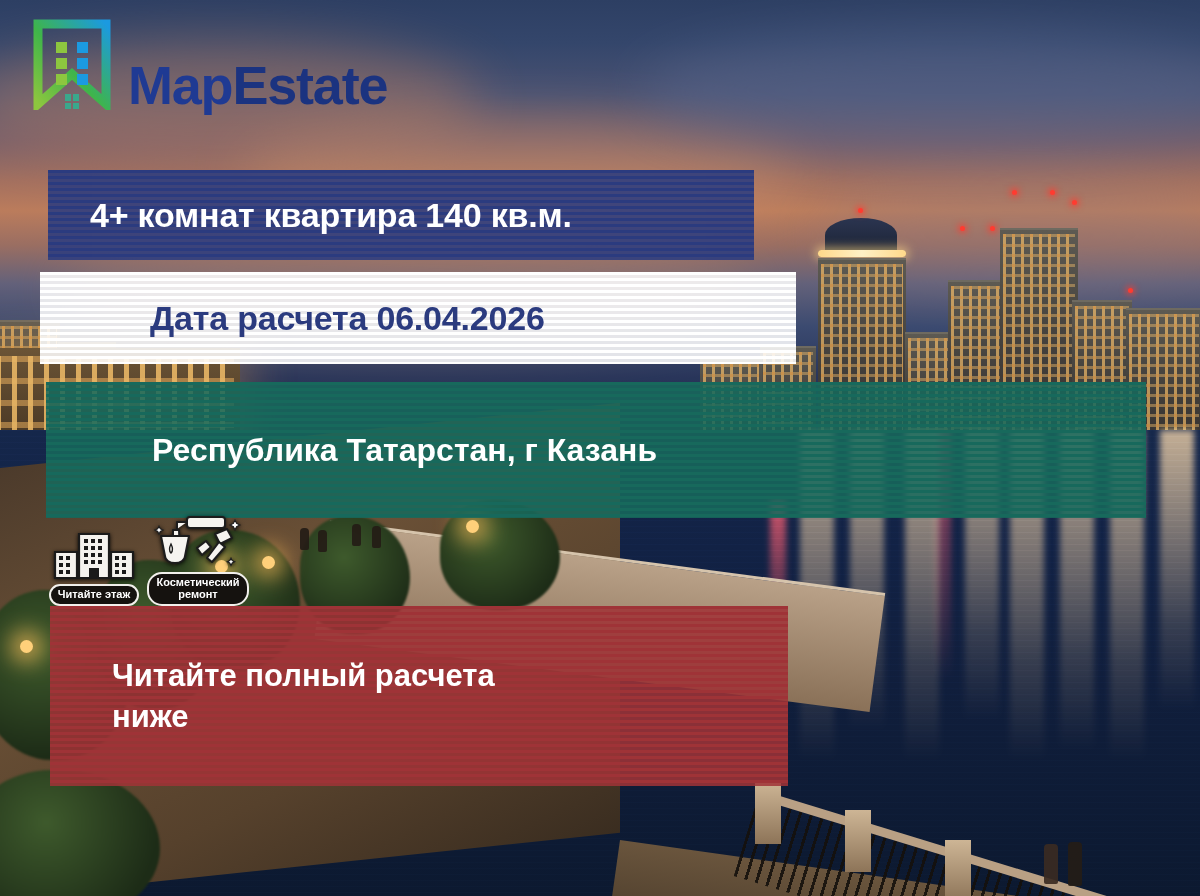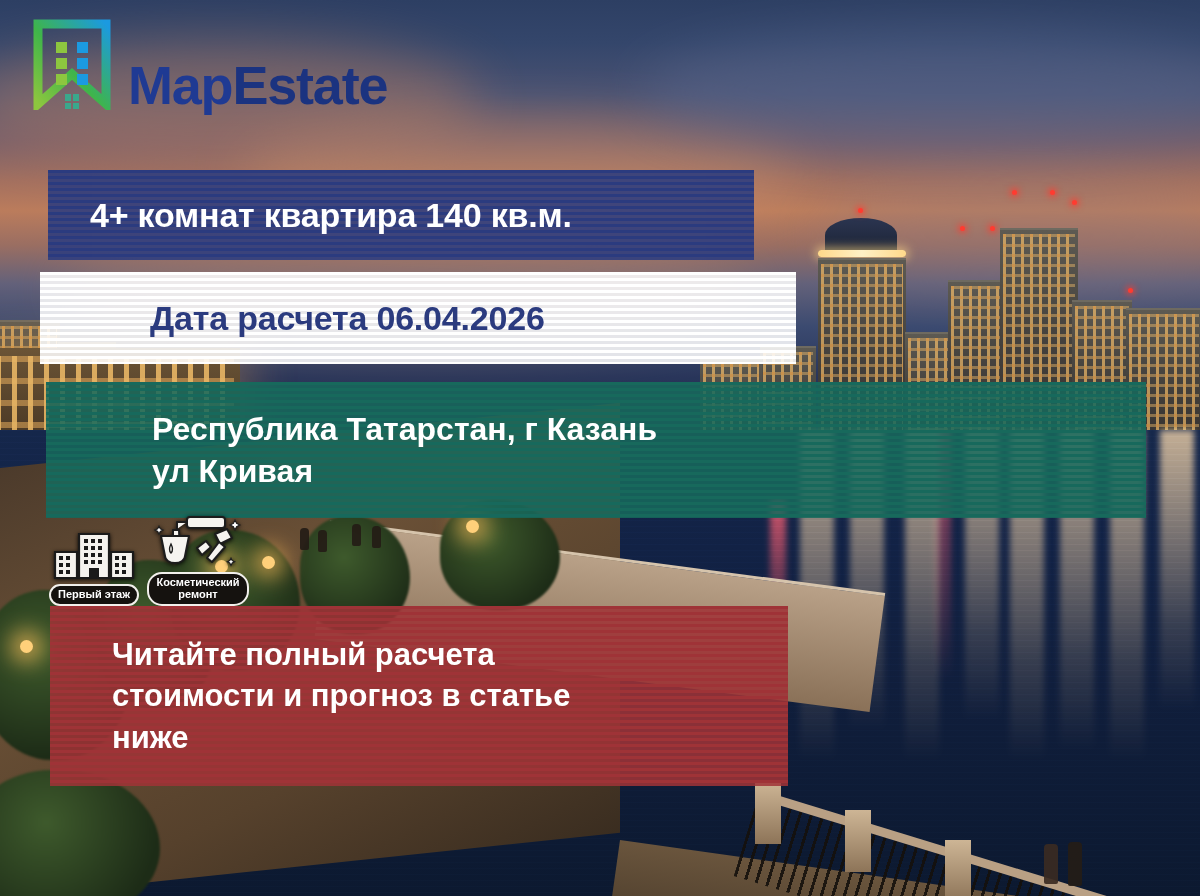--- a/index.html
+++ b/index.html
@@ -377,21 +377,20 @@
 
   <div class="banner" id="banner-date">
     <div class="slab"></div>
     <div class="txt">Дата расчета 06.04.2026</div>
   </div>
 
   <div class="banner" id="banner-address">
     <div class="slab"></div>
     <div class="txt">
       <div>Республика Татарстан, г Казань</div>
-      <div>ул Кривая</div>
     </div>
   </div>
 
   <div class="badges">
 
     <div class="badge">
       <div class="badge-ico">
         <svg viewBox="0 0 86 52" width="86" height="52" aria-hidden="true">
           <g stroke="#1a1a1a" stroke-width="2.2" fill="#f4f2ee">
             <path d="M4 50 V24 h22 V50 Z"></path>
@@ -420,21 +419,21 @@
             <rect x="33" y="25" width="4" height="4"></rect>
               <rect x="40" y="25" width="4" height="4"></rect>
               <rect x="47" y="25" width="4" height="4"></rect>
             <rect x="33" y="32" width="4" height="4"></rect>
               <rect x="40" y="32" width="4" height="4"></rect>
               <rect x="47" y="32" width="4" height="4"></rect>
             <rect x="38" y="40" width="10" height="10"></rect>
           </g>
         </svg>
       </div>
-      <div class="badge-pill">Первый этаж</div>
+      <div class="badge-pill">Читайте этаж</div>
     </div>
 
     <div class="badge">
       <div class="badge-ico">
         <svg viewBox="0 0 90 54" width="90" height="54" aria-hidden="true">
           <g stroke="#1c1c1c" stroke-width="2" fill="#f6f4f0" stroke-linejoin="round">
             <rect x="34" y="3" width="38" height="11" rx="3"></rect>
             <path d="M34 8 H24 v7"></path>
             <path d="M20 16 l6 0 1 26 -7 0 z"></path>
             <path d="M8 22 h28 l-4 20 a10 7 0 0 1 -20 0 z"></path>
@@ -454,18 +453,17 @@
       </div>
       <div class="badge-pill">Косметический
 ремонт</div>
     </div>
   </div>
 
   <div class="banner" id="banner-cta">
     <div class="slab"></div>
     <div class="txt">
       <div>Читайте полный расчета</div>
-      <div>стоимости и прогноз в статье</div>
       <div>ниже</div>
     </div>
   </div>
 
 </div>
 
 </body></html>

